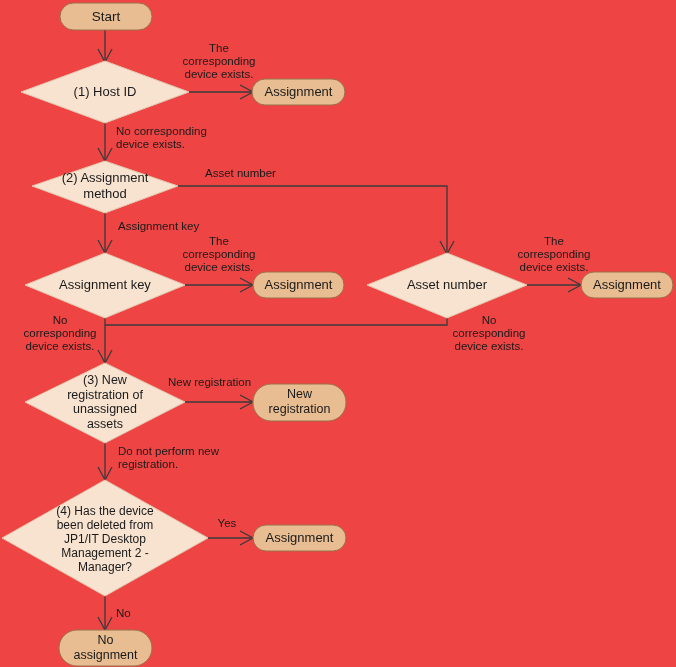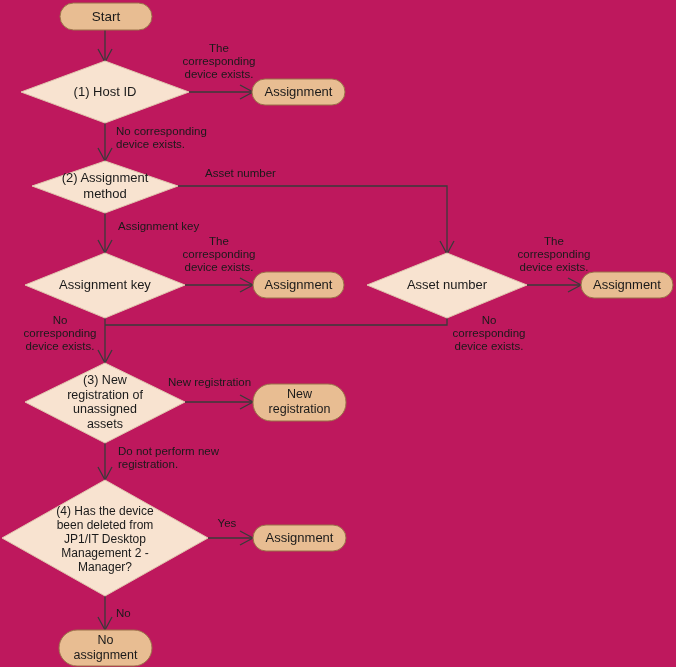--- a/index.html
+++ b/index.html
@@ -11,21 +11,21 @@
   body {
     font-family: "Liberation Sans", sans-serif;
     width: 676px;
     height: 667px;
     overflow: hidden;
   }
   #flow-root {
     position: relative;
     width: 676px;
     height: 667px;
-    background: #be185d;
+    background: #ef4444;
   }
   svg#flow-svg {
     position: absolute;
     top: 0;
     left: 0;
     width: 676px;
     height: 667px;
   }
   .shape-label {
     font-family: "Liberation Sans", sans-serif;

